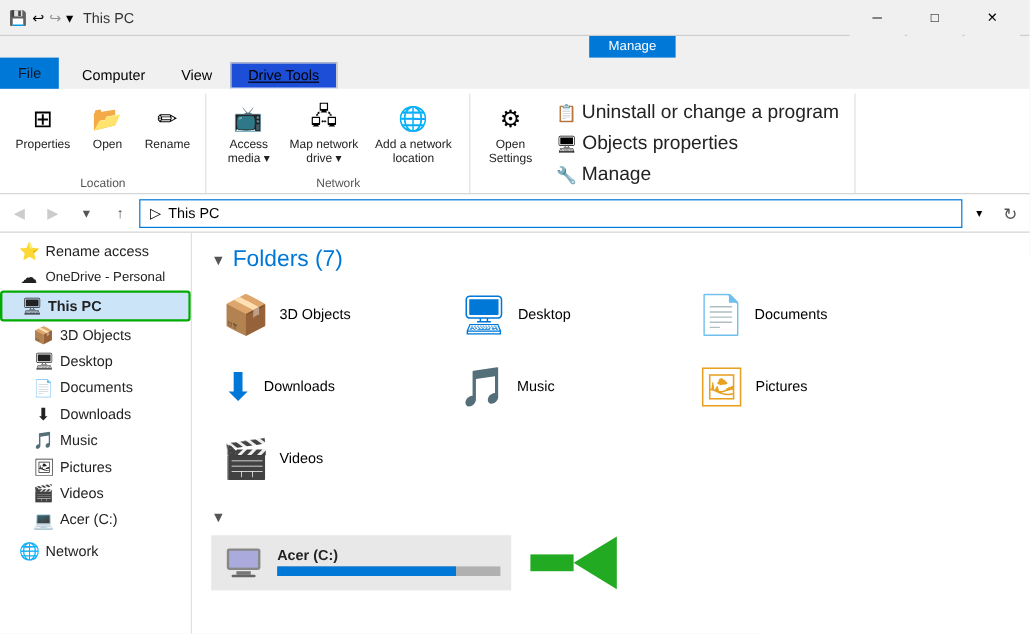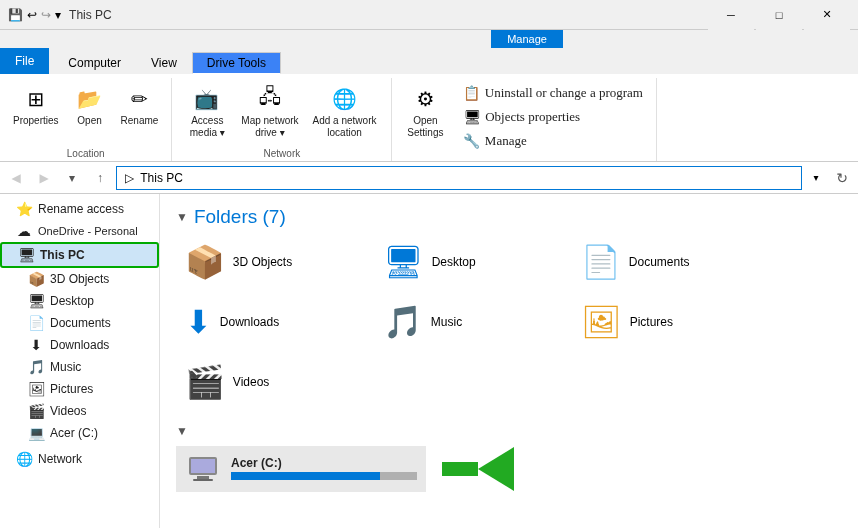--- a/index.html
+++ b/index.html
@@ -31,30 +31,31 @@
       font-size: 12px;
       cursor: pointer;
       border: 1px solid transparent;
       background: transparent;
       height: 22px;
       display: flex;
       align-items: center;
     }
     .ribbon-tab.file {
       background: #0078d7;
-      color: #ffffff;
+      color: #0f172a;
       margin-right: 4px;
       border-color: transparent;
       height: 26px;
     }
     .ribbon-tab.drive-tools-tab {
-      background: #3b82f6;
+      background: #1d4ed8;
       color: #000;
       border: 1px solid #ccc;
       border-bottom: 1px solid white;
+      text-decoration: underline;
     }
 
     
     .ribbon {
       background: white;
       border-bottom: 1px solid #ccc;
       padding: 4px 0 0 0;
       display: flex;
       height: 88px;
     }
@@ -104,21 +105,21 @@
     }
     .ribbon-btn-small {
       display: flex;
       align-items: center;
       gap: 4px;
       cursor: pointer;
       padding: 2px 4px;
       border: 1px solid transparent;
     }
     .ribbon-btn-small-icon { font-size: 14px; }
-    .ribbon-btn-small-label { font-size: 13px; color: #222; font-family: Liberation Serif, serif; }
+    .ribbon-btn-small-label { font-size: 16px; color: #222; }
 
     
     .address-bar {
       display: flex;
       align-items: center;
       height: 32px;
       background: white;
       border-bottom: 1px solid #ccc;
       padding: 0 4px;
       gap: 4px;

